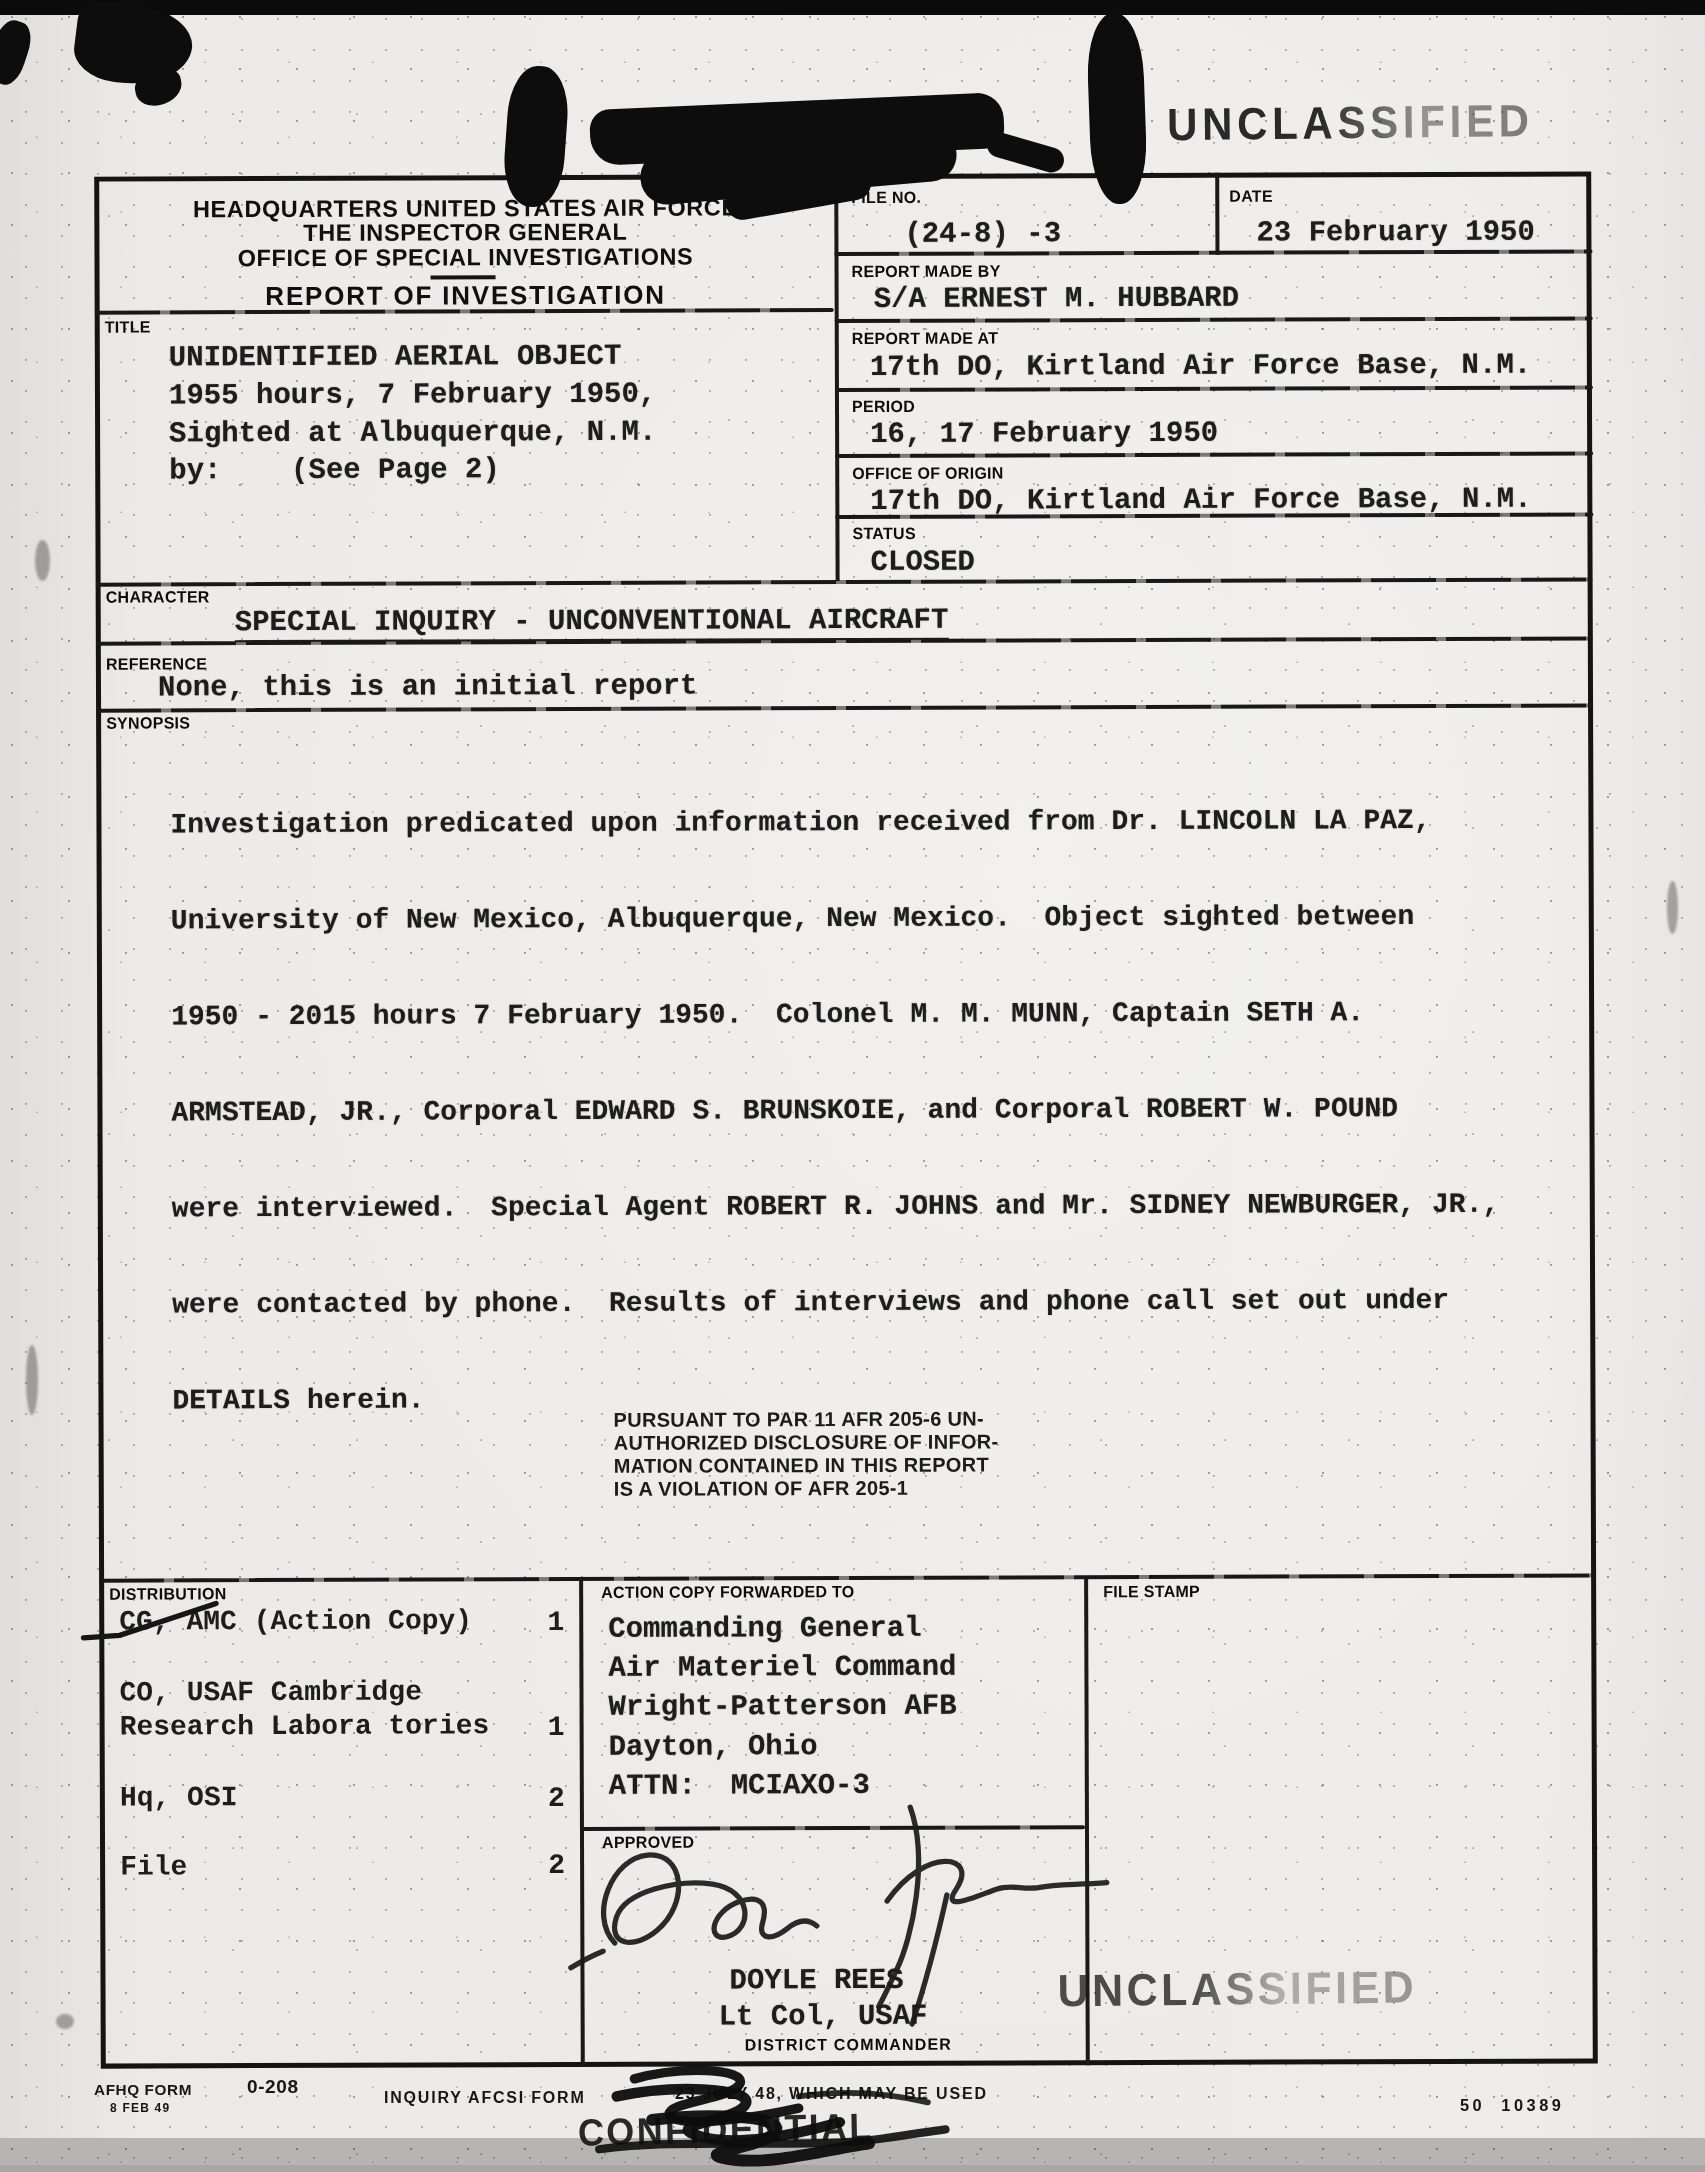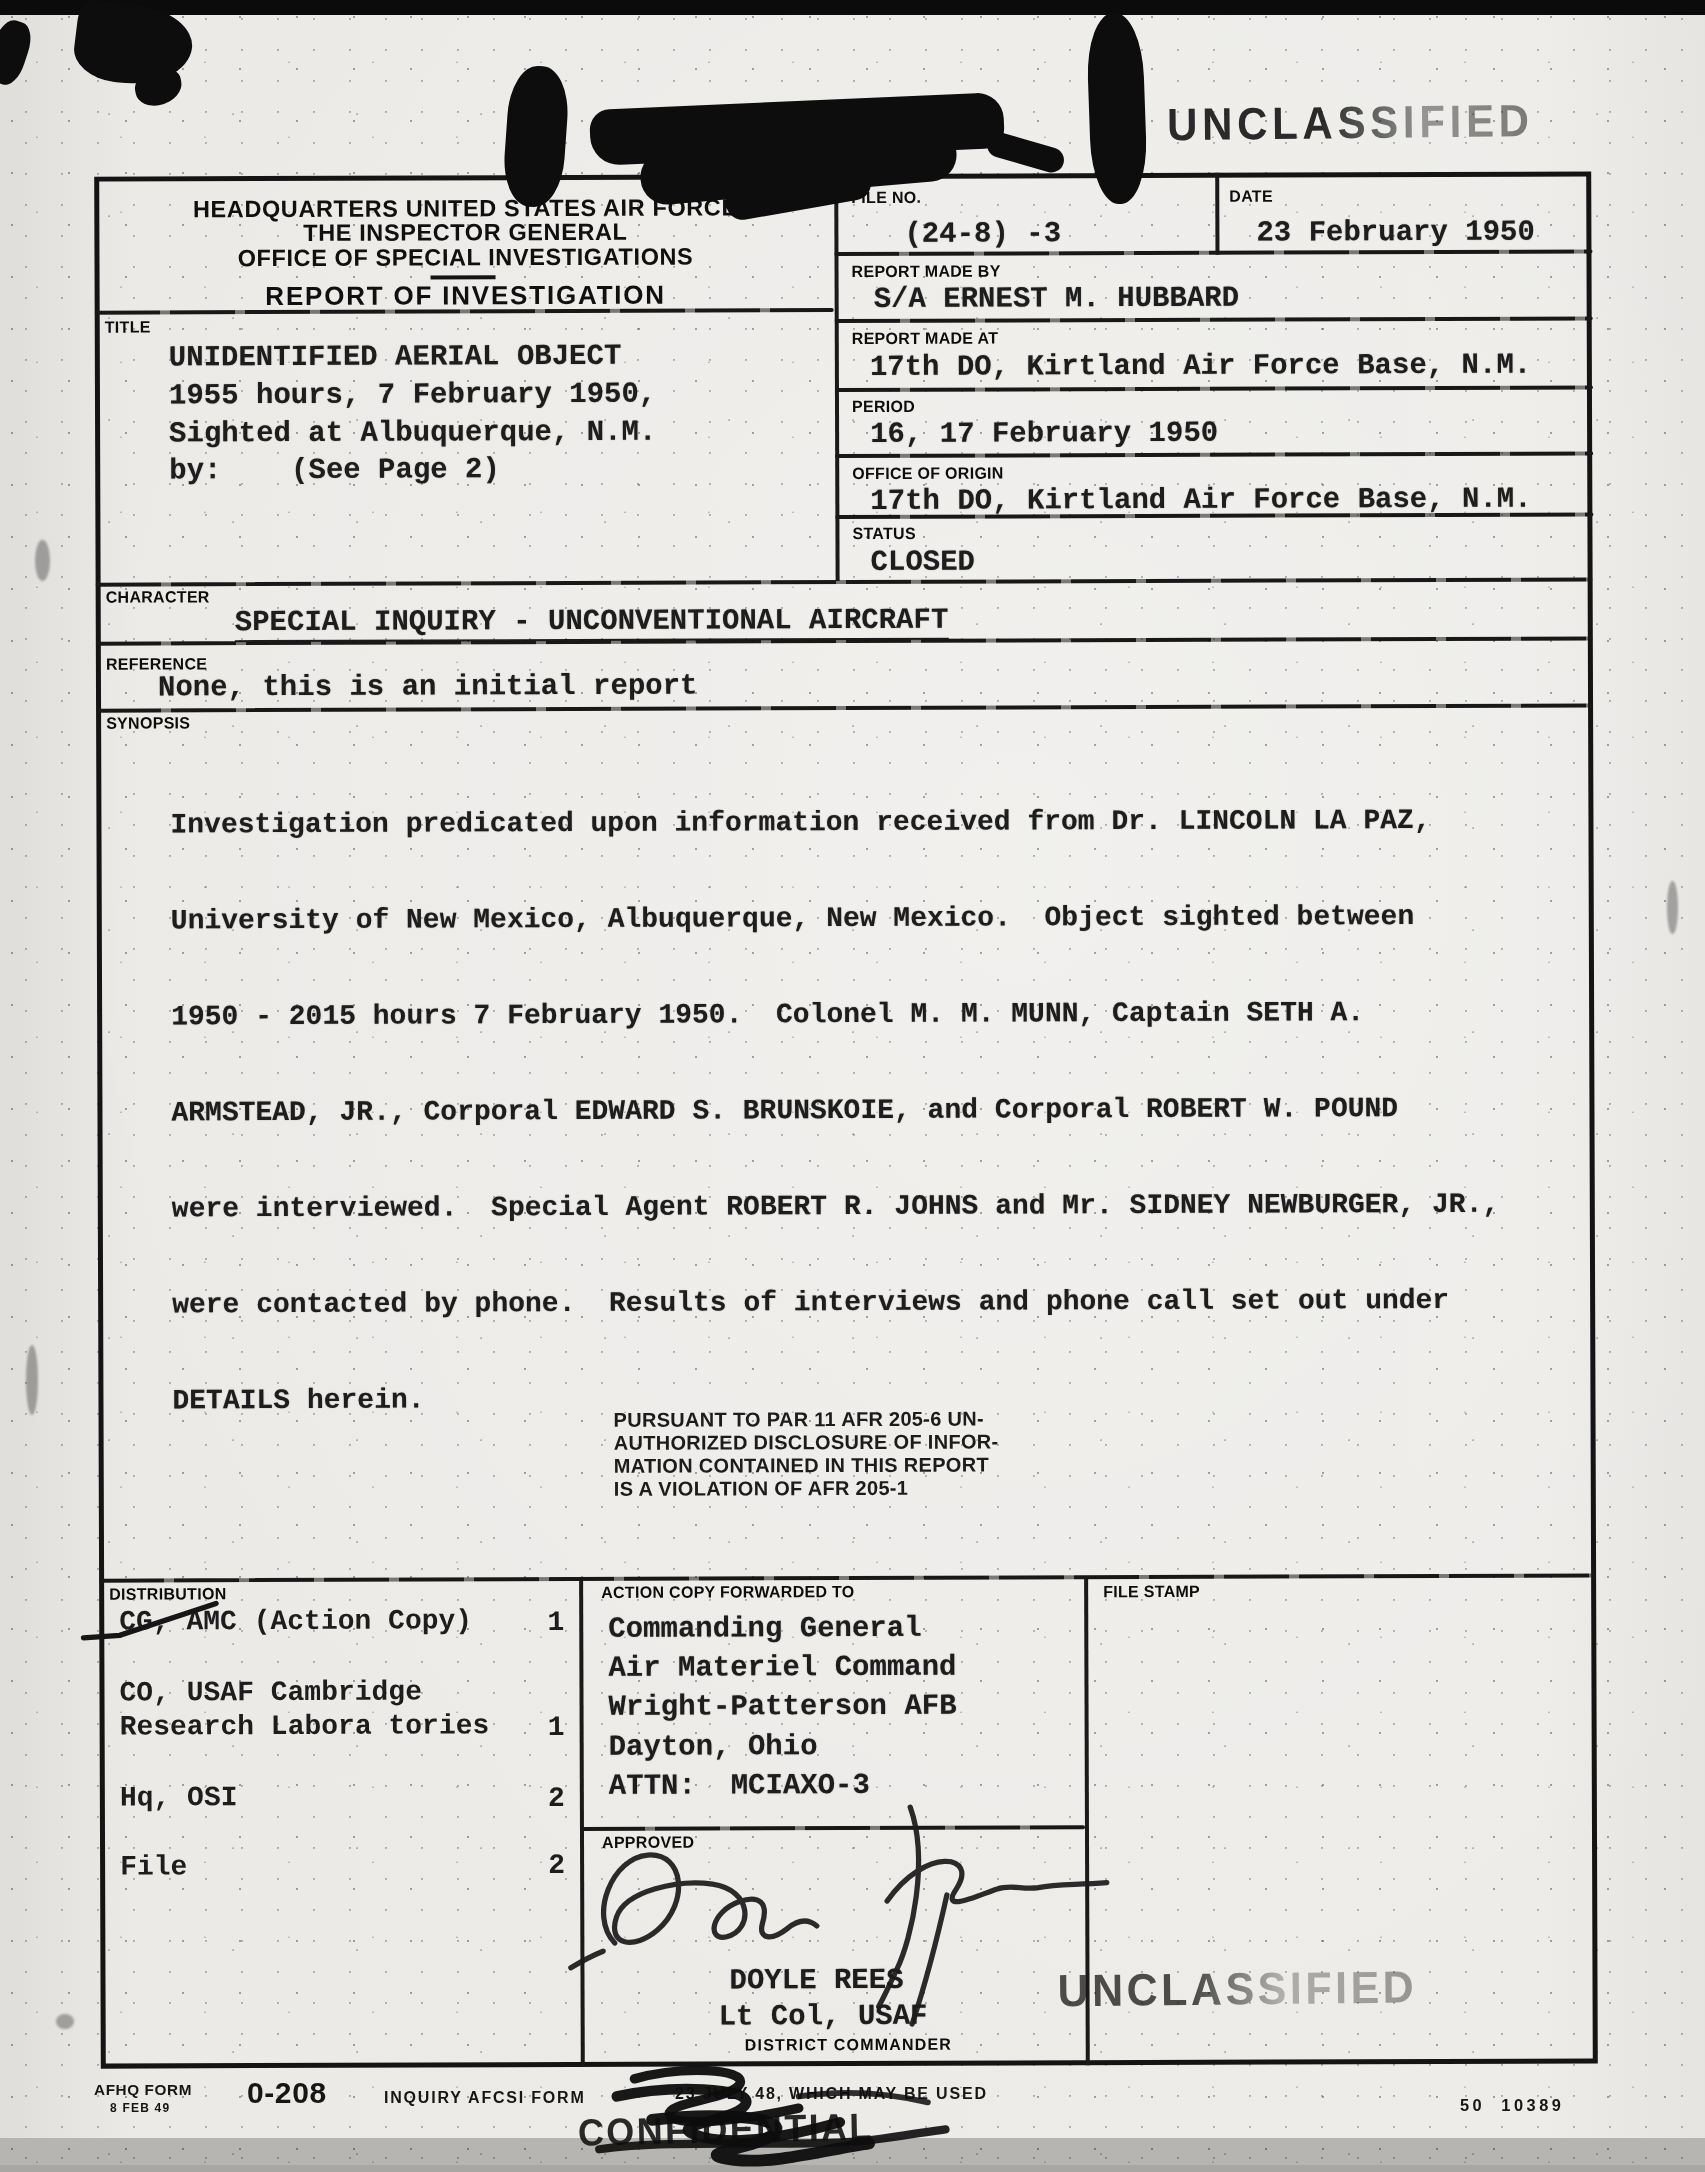--- a/index.html
+++ b/index.html
@@ -203,21 +203,21 @@
     <div class="typed" style="left:726px;top:1964px;">DOYLE REES</div>
     <div class="typed" style="left:715px;top:2000px;">Lt Col, USAF</div>
     <div class="flabel" style="left:741px;top:2036px;letter-spacing:1.2px;">DISTRICT COMMANDER</div>
 
     <div class="flabel" style="left:1101px;top:1584px;">FILE STAMP</div>
     <div class="stamp2" style="left:1054px;top:1966px;">UNCLASSIFIED</div>
   </div>
 
   <div class="ftr" style="left:94px;top:2081px;font-size:15.3px;letter-spacing:0.6px;">AFHQ FORM</div>
   <div class="ftr" style="left:110px;top:2101px;font-size:12px;letter-spacing:1.2px;">8 FEB 49</div>
-  <div class="ftr" style="left:247px;top:2076px;font-size:30px;letter-spacing:0.6px;">0-208</div>
+  <div class="ftr" style="left:247px;top:2076px;font-size:19px;letter-spacing:0.6px;">0-208</div>
   <div class="ftr" style="left:384px;top:2089px;font-size:16px;letter-spacing:1.8px;">INQUIRY AFCSI FORM</div>
   <div class="ftr" style="left:675px;top:2085px;font-size:16px;letter-spacing:1.8px;">23 JULY 48, WHICH MAY BE USED</div>
   <div class="ftr" style="left:1460px;top:2096px;font-size:16.4px;letter-spacing:3.5px;white-space:pre;">50  10389</div>
 
   <div class="botband"></div>
   <div class="botband2"></div>
   <div class="conf">CONFIDENTIAL</div>
   <svg style="left:564px;top:2061px;z-index:7;" width="446" height="112" viewBox="0 0 760 190">
     <g stroke="#0d0d0d" fill="none" stroke-linecap="round">
       <path d="M120,30 C200,8 310,12 300,38 C290,64 170,70 180,92 C190,116 330,96 400,80" stroke-width="16" opacity="0.95"></path>

